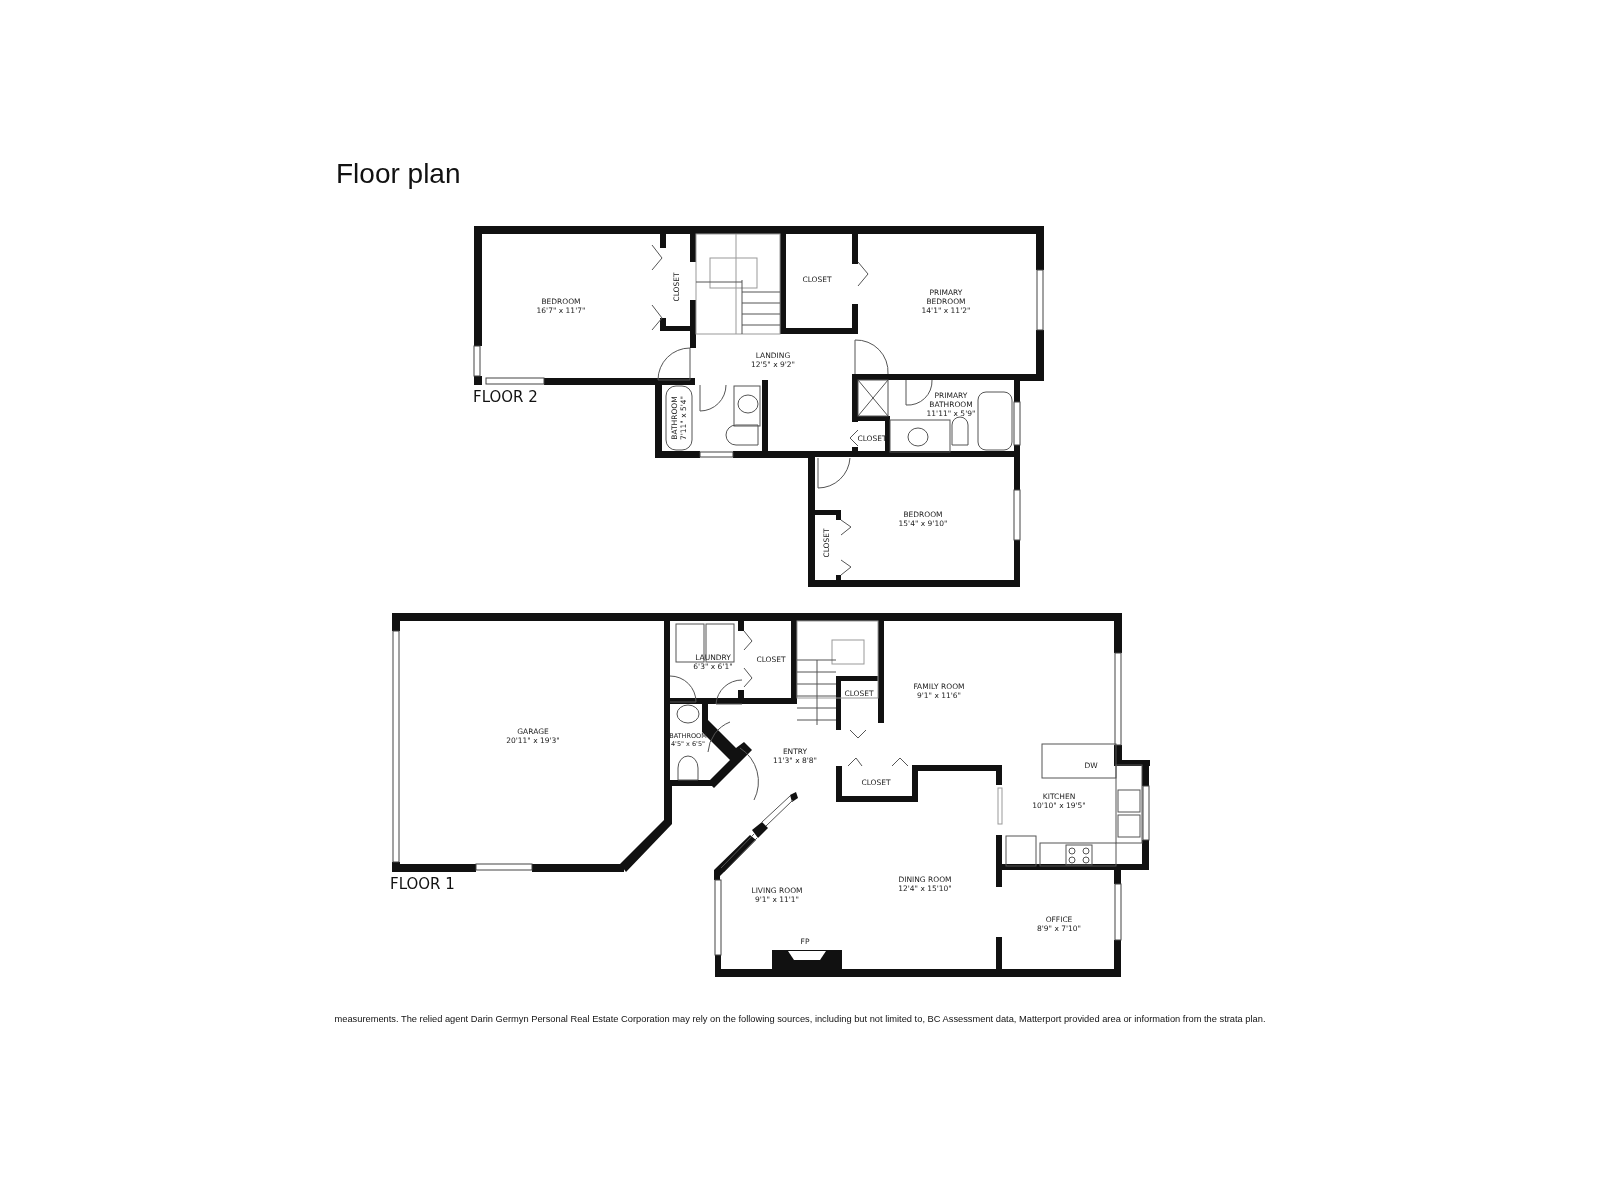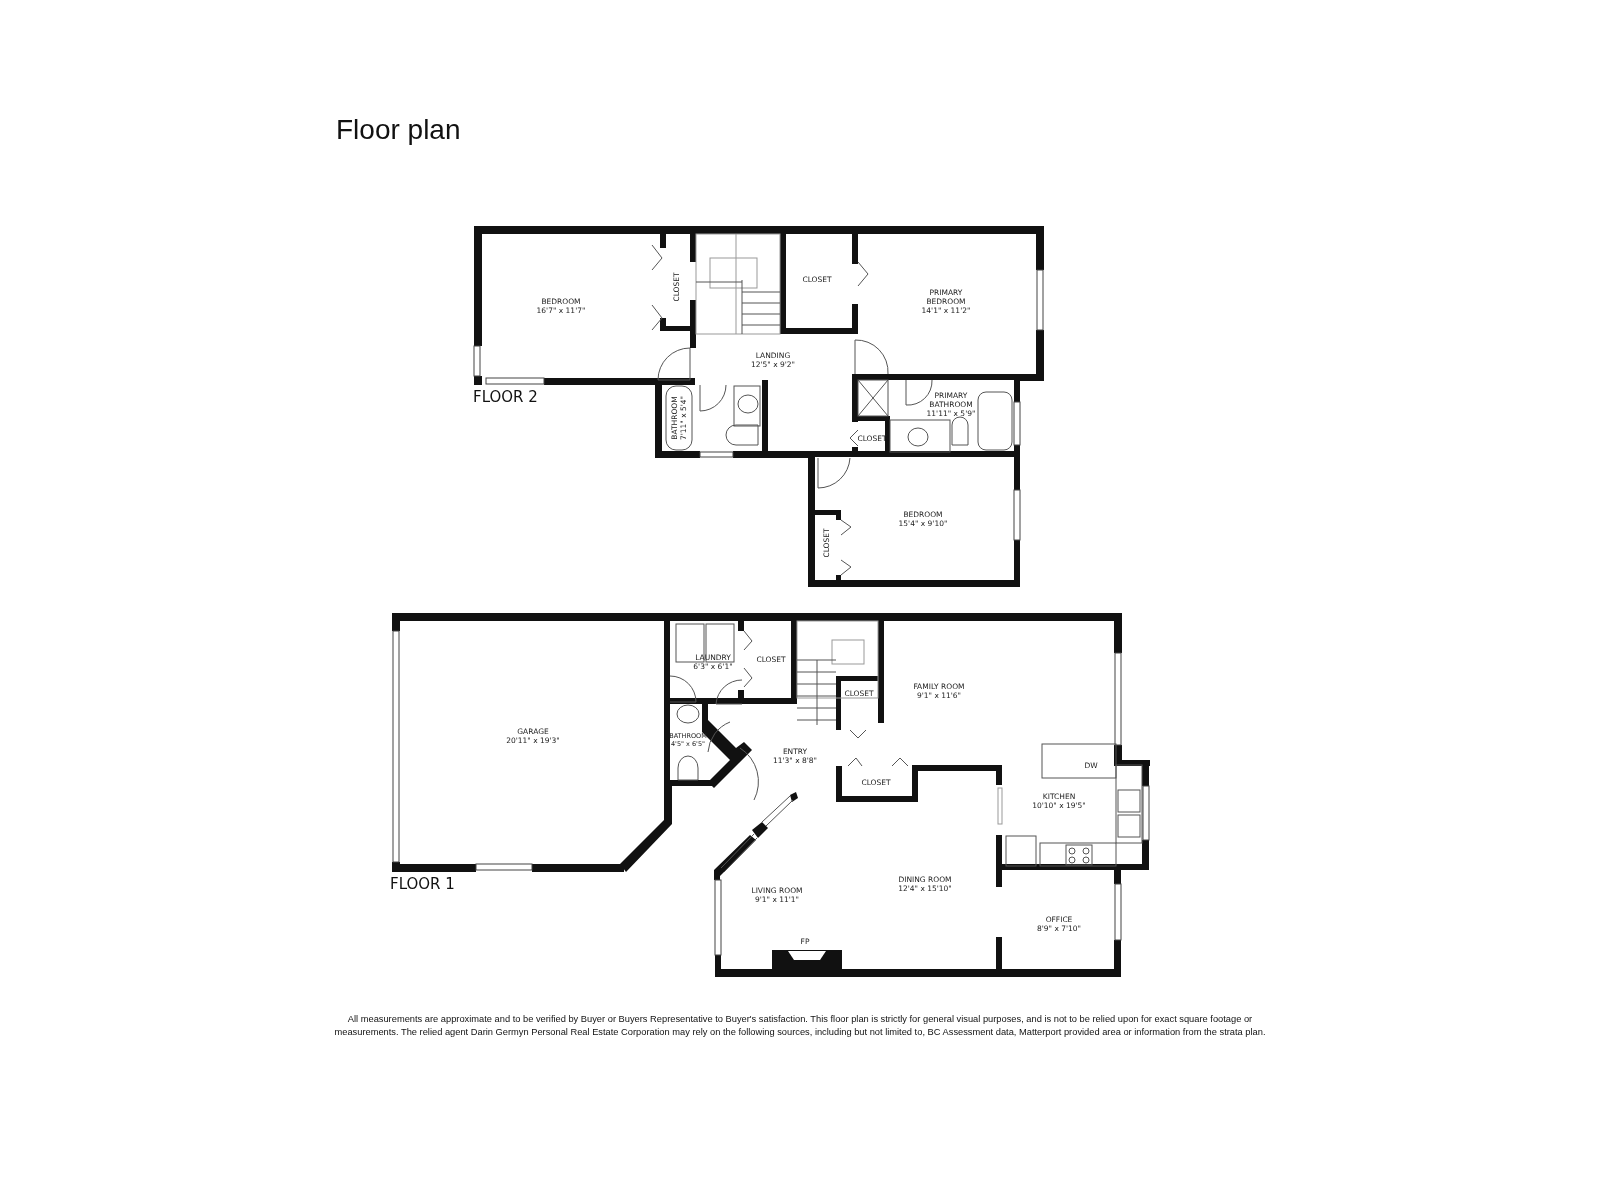--- a/index.html
+++ b/index.html
@@ -1,18 +1,18 @@
 <!DOCTYPE html>
 <html><head>
 <meta charset="utf-8">
 <style>
   html, body { margin: 0; padding: 0; background: #ffffff; }
   body { width: 1600px; height: 1200px; position: relative; overflow: hidden; font-family: "Liberation Sans", sans-serif; color: #111; }
   .title-block { position: absolute; left: 336px; top: 112px; }
-  .title-line { font-size: 28px; line-height: 36px; color: #111; font-family: "Liberation Sans", sans-serif; }
+  .title-line { font-size: 28px; line-height: 36px; color: #111; font-family: "Liberation Sans", sans-serif; margin-top: 44px; }
   svg.plan { position: absolute; left: 0; top: 0; }
   .wall { fill: #111; stroke: none; }
   .thin { stroke: #555; stroke-width: 1; fill: none; }
   .lite { stroke: #999; stroke-width: 1; fill: none; }
   .winfill { fill: #fff; stroke: #444; stroke-width: 1; }
   .room-label { font-family: "DejaVu Sans", sans-serif; font-size: 7.5px; fill: #222; text-anchor: middle; }
   .floor-label { font-family: "DejaVu Sans", sans-serif; font-size: 15px; fill: #111; }
   .footer { position: absolute; left: 270px; top: 1013px; width: 1060px; font-size: 9.3px; line-height: 13px; text-align: center; color: #111; font-family: "Liberation Sans", sans-serif; }
 </style>
 </head>
@@ -256,15 +256,14 @@
     <text class="room-label" x="805" y="944">FP</text>
     <text class="room-label" x="925" y="882">DINING ROOM</text>
     <text class="room-label" x="925" y="891">12'4" x 15'10"</text>
     <text class="room-label" x="1059" y="922">OFFICE</text>
     <text class="room-label" x="1059" y="931">8'9" x 7'10"</text>
     <text class="floor-label" x="390" y="889">FLOOR 1</text>
   </g>
 </svg>
 
 <div class="footer">
-  <div>All measurements are approximate and to be verified by Buyer or Buyers Representative to Buyer's satisfaction. This floor plan is strictly for general visual purposes, and is not to be relied upon for exact square footage or</div>
   <div>measurements. The relied agent Darin Germyn Personal Real Estate Corporation may rely on the following sources, including but not limited to, BC Assessment data, Matterport provided area or information from the strata plan.</div>
 </div>
 
 </body></html>

